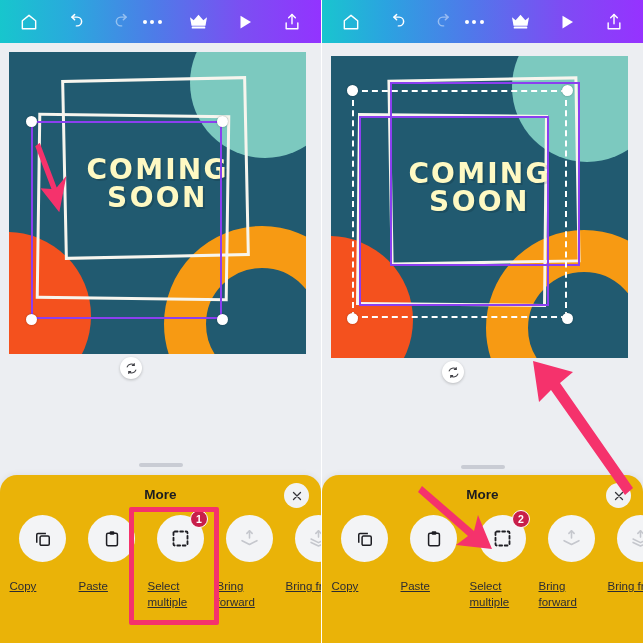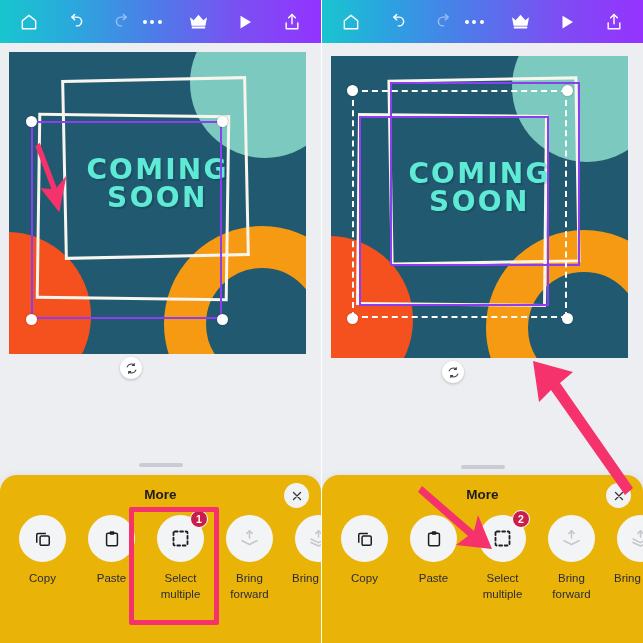--- a/index.html
+++ b/index.html
@@ -103,21 +103,21 @@
   .sketch.b { left: 28px; top: 62px; width: 192px; height: 186px; transform: rotate(0.8deg); }
 
   .panel.right .sketch.a { left: 58px; top: 22px; width: 190px; height: 186px; transform: rotate(-1deg); }
   .panel.right .sketch.b { left: 26px; top: 58px; width: 190px; height: 192px; transform: rotate(0.6deg); }
 
   .coming-soon {
     position: absolute;
     left: 0; right: 0;
     top: 104px;
     text-align: center;
-    color: #5eead4;
+    color: #fef9c3;
     font-family: "DejaVu Sans", sans-serif;
     font-weight: bold;
     font-size: 28px;
     line-height: 1.0;
     letter-spacing: 2.2px;
     text-shadow: 2px 2px 0 rgba(0,0,0,0.13);
     z-index: 4;
   }
   .coming-soon .l2 { letter-spacing: 2.4px; }
 
@@ -218,26 +218,27 @@
   .action .circ {
     width: 47px; height: 47px;
     border-radius: 50%;
     background: #f3f4f6;
     display: flex; align-items: center; justify-content: center;
     position: relative;
     color: #1d1d22;
   }
   .action.disabled .circ { color: #c5c7cd; }
   .action .lbl {
-    margin-top: 8px;
+    margin-top: 16px;
     font-size: 11.5px;
     color: #2c2c32;
-    text-align: center;
+    text-align: left;
     line-height: 1.42;
     width: 66px;
+    text-decoration: underline;
   }
   .badge {
     position: absolute;
     right: -4px; top: -5px;
     min-width: 18px; height: 18px;
     border-radius: 9px;
     background: #c81e4a;
     color: #ffffff;
     font-size: 10.5px;
     font-weight: bold;

